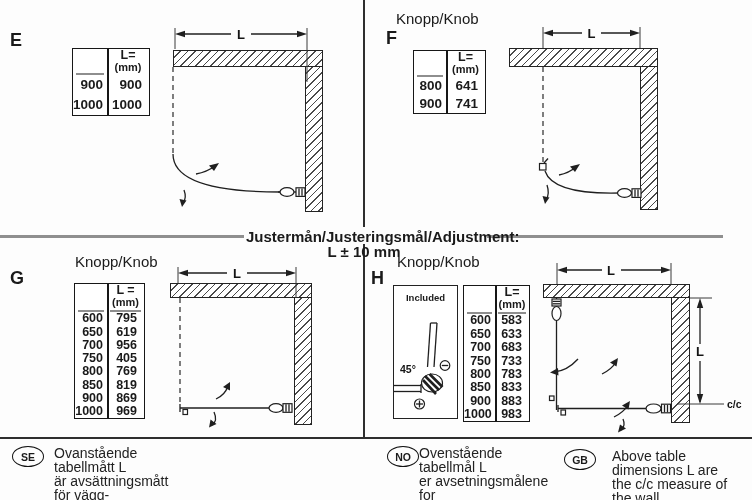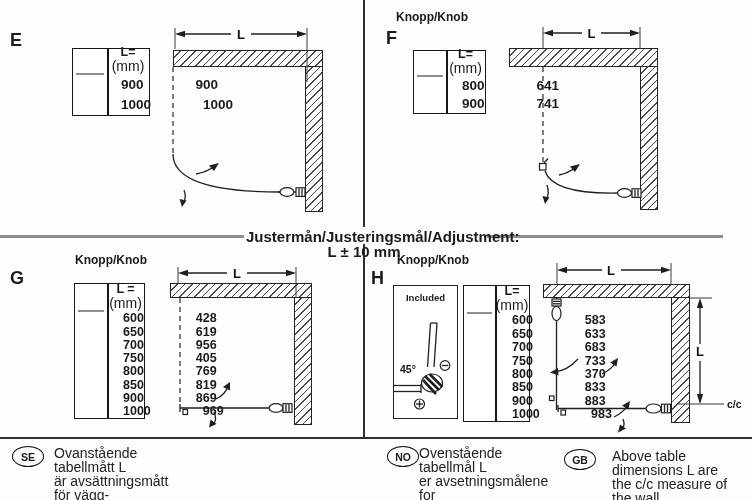--- a/index.html
+++ b/index.html
@@ -4,36 +4,36 @@
 <style>
   html,body{margin:0;padding:0;background:#e8e8e8;}
   .page{
     position:relative;width:752px;height:500px;background:#fdfdfd;overflow:hidden;
     font-family:"Liberation Sans","DejaVu Sans",sans-serif;color:#1a1a1a;
   }
   .vline{position:absolute;width:1.5px;background:#2e2e2e;}
   .grayline{position:absolute;height:2.5px;background:#8f8f8f;}
   .hrule{position:absolute;height:2px;background:#2e2e2e;}
   .letter{position:absolute;font-size:18px;font-weight:bold;line-height:1;}
-  .knob-label{position:absolute;font-size:12px;font-weight:bold;line-height:1;}
+  .knob-label{position:absolute;font-size:15px;font-weight:normal;line-height:1;}
   .adj-label{position:absolute;font-size:15px;font-weight:bold;text-align:center;line-height:1;}
 
   
   .dtable{position:absolute;border:1.5px solid #171717;background:#fff;display:flex;flex-direction:column;font-weight:600;}
   .dtable .vdiv{position:absolute;top:0;bottom:0;width:2px;background:#171717;left:var(--c1);}
   .dt-head{display:flex;}
   .hcell{display:flex;flex-direction:column;justify-content:flex-end;}
   .hcell.c1{width:var(--c1);}
   .hcell.c2{flex:1;align-items:center;}
   .hcell::after{content:"";display:block;height:2px;background:#8e8e8e;margin:1.5px 3px 0 3px;align-self:stretch;}
   .h-l{font-size:12.5px;line-height:1.05;font-weight:700;}
-  .h-mm{font-size:14px;line-height:1.05;font-weight:400;}
+  .h-mm{font-size:11px;line-height:1.05;font-weight:700;}
   .dt-body{display:flex;flex-direction:column;flex:1;}
   .trow{display:flex;flex:1;align-items:center;}
-  .tcell{display:block;line-height:1;margin-left:48px;}
+  .tcell{display:block;line-height:1;}
   .tcell.c1{width:var(--c1);text-align:right;box-sizing:border-box;padding-right:4px;}
   .tcell.c2{flex:1;text-align:right;padding-right:7px;box-sizing:border-box;}
   .dtable.big .tcell{font-size:13.5px;}
   .dtable.small .tcell{font-size:12.5px;}
   .dtable .dt-head{height:26px;}
   .dtable.small .dt-head{height:28px;}
 
   
   .wall{position:absolute;border:1.2px solid #232323;box-sizing:border-box;
     background-color:#fff;
@@ -177,21 +177,21 @@
     <div class="dt-head">
       <span class="hcell c1"></span>
       <span class="hcell c2">
         <span class="h-l">L =</span>
         <span class="h-mm">(mm)</span>
       </span>
     </div>
     <div class="dt-body">
         <div class="trow">
           <span class="tcell c1">600</span>
-          <span class="tcell c2">428</span>
+          <span class="tcell c2">795</span>
         </div>
         <div class="trow">
           <span class="tcell c1">650</span>
           <span class="tcell c2">619</span>
         </div>
         <div class="trow">
           <span class="tcell c1">700</span>
           <span class="tcell c2">956</span>
         </div>
         <div class="trow">
@@ -288,21 +288,21 @@
         <div class="trow">
           <span class="tcell c1">700</span>
           <span class="tcell c2">683</span>
         </div>
         <div class="trow">
           <span class="tcell c1">750</span>
           <span class="tcell c2">733</span>
         </div>
         <div class="trow">
           <span class="tcell c1">800</span>
-          <span class="tcell c2">370</span>
+          <span class="tcell c2">783</span>
         </div>
         <div class="trow">
           <span class="tcell c1">850</span>
           <span class="tcell c2">833</span>
         </div>
         <div class="trow">
           <span class="tcell c1">900</span>
           <span class="tcell c2">883</span>
         </div>
         <div class="trow">

